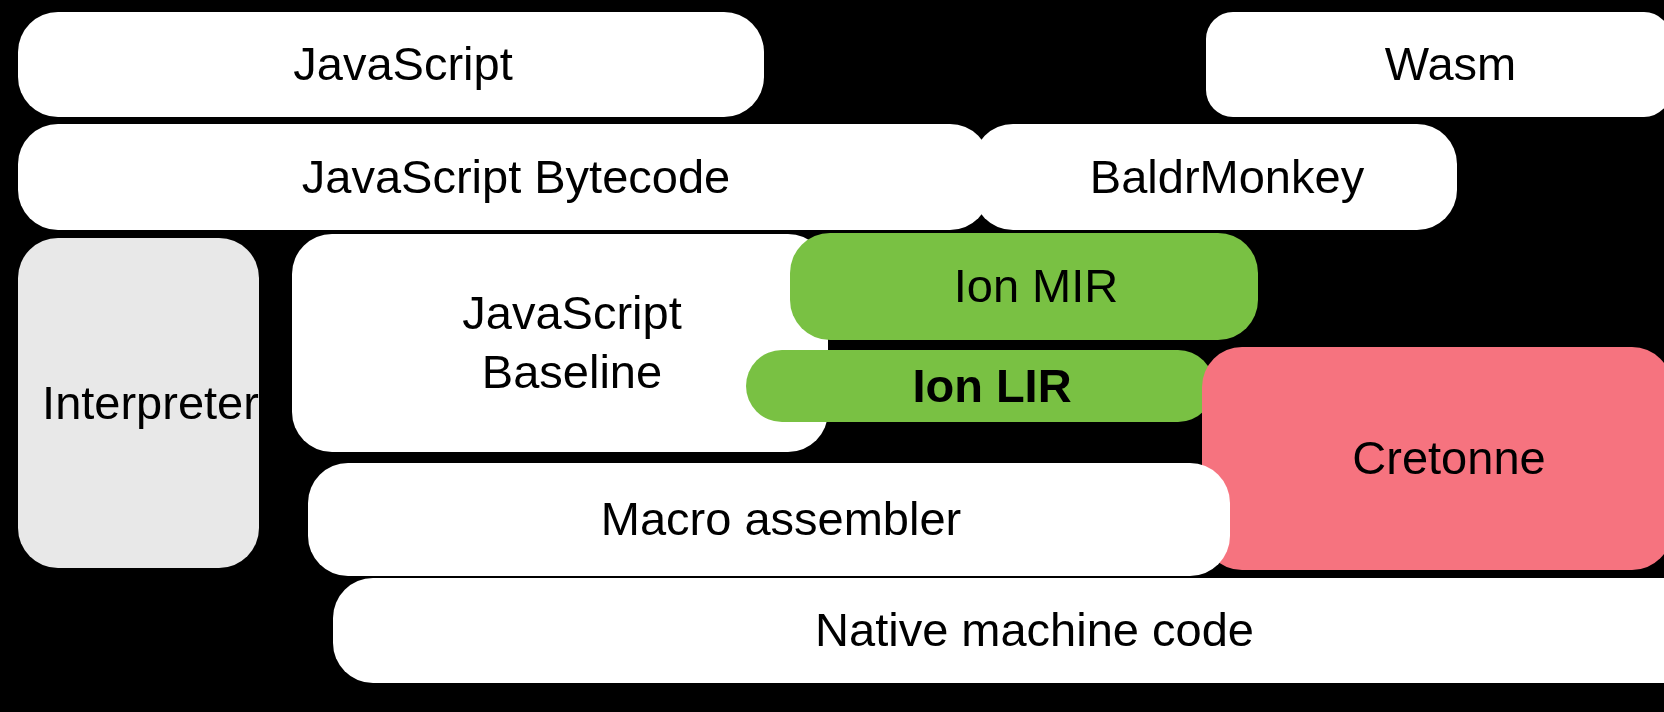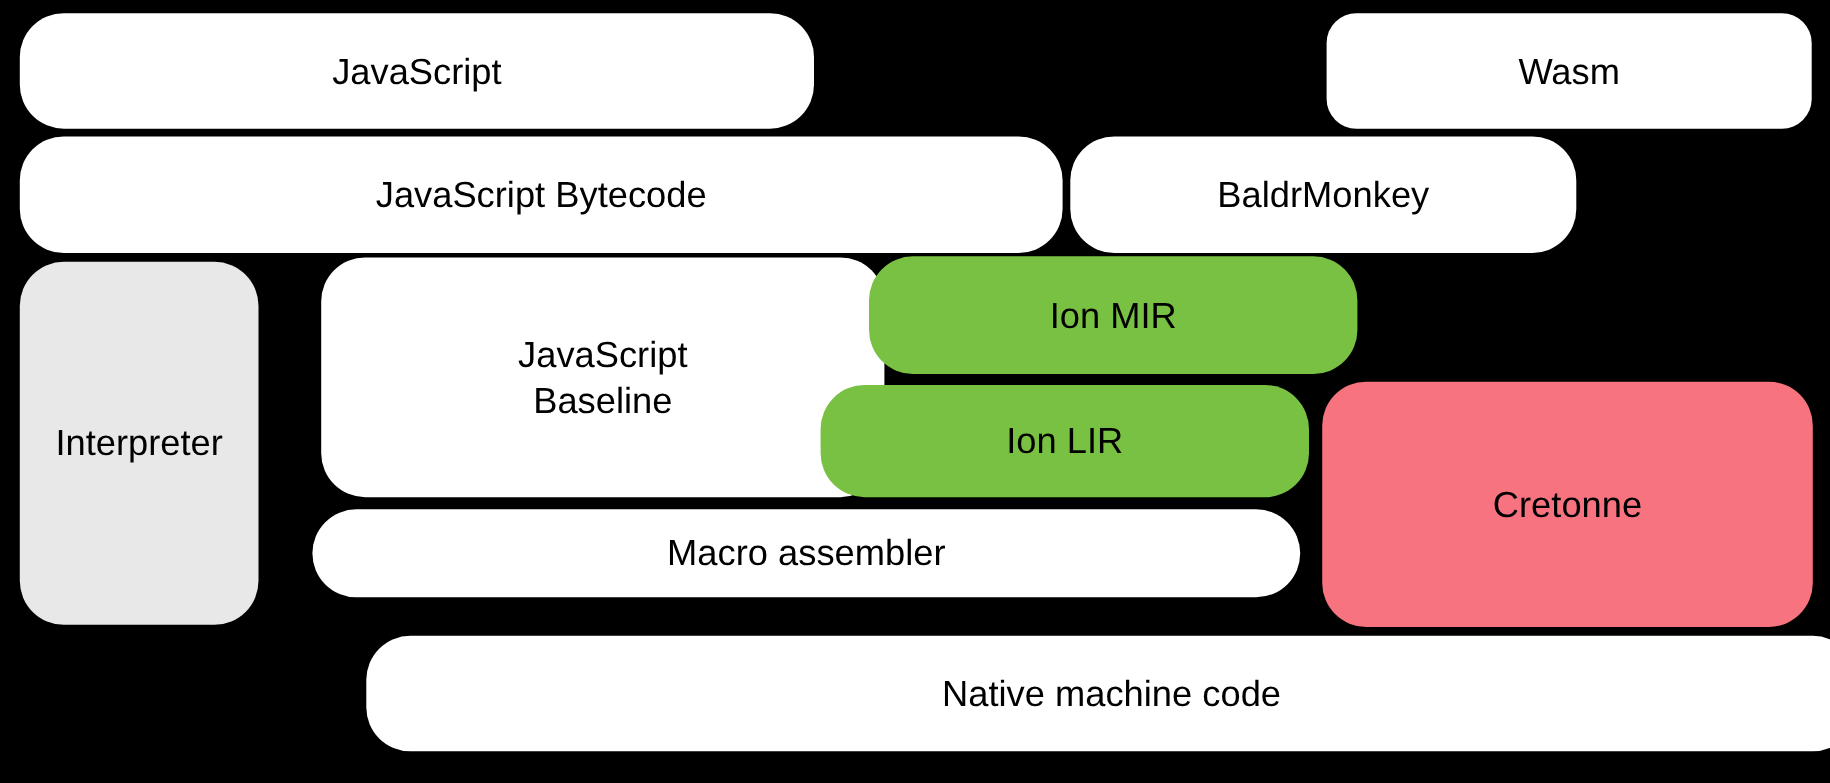--- a/index.html
+++ b/index.html
@@ -15,46 +15,47 @@
     font-family: "Liberation Sans", "DejaVu Sans", sans-serif;
     overflow: hidden;
   }
   .box {
     position: absolute;
     border-radius: 40px;
     display: flex;
     align-items: center;
     justify-content: center;
     color: var(--text, #000000);
-    font-size: 33px;
+    font-size: 47px;
     line-height: 1.25;
     text-align: center;
+    padding-left: 24px;
   }
   .box .lbl { display: block; }
   .c-white { background: var(--box-white, #ffffff); }
   .c-gray  { background: var(--box-gray,  #e8e8e8); }
   .c-green { background: var(--box-green, #79c143); }
   .c-pink  { background: var(--box-pink,  #f6737f); text-align: center; }
 
   
   #b-javascript { left: 18px;   top: 12px;  width: 722px;  height: 105px; }
   #b-asmjs      { left: 746px;  top: 12px;  width: 440px;  height: 105px; }
   #b-wasm       { left: 1206px; top: 12px;  width: 441px;  height: 105px; border-radius: 27px; }
 
   #b-bytecode   { left: 18px;   top: 124px; width: 948px;  height: 106px; }
   #b-baldr      { left: 973px;  top: 124px; width: 460px;  height: 106px; }
 
   #b-interp     { left: 18px;   top: 238px; width: 217px;  height: 330px; }
   #b-baseline   { left: 292px;  top: 234px; width: 512px;  height: 218px; }
   #b-baseline .lbl { max-width: 260px; }   
   #b-ionmir     { left: 746px;  top: 233px; width: 444px;  height: 107px; margin-left: 44px; }
-  #b-ionlir     { left: 746px;  top: 350px; width: 444px;  height: 102px; }
+  #b-ionlir     { left: 746px;  top: 350px; width: 444px;  height: 72px; font-weight: bold; }
   #b-cretonne   { left: 1202px; top: 347px; width: 446px;  height: 223px; }
 
-  #b-macroasm   { left: 284px;  top: 463px; width: 898px;  height: 80px; }
+  #b-macroasm   { left: 308px;  top: 463px; width: 898px;  height: 113px; }
   #b-native     { left: 292px;  top: 578px; width: 1355px; height: 105px; margin-left: 41px; }
 </style>
 </head>
 <body>
 
 <div id="stage" style="--bg: #000000; --box-white: #ffffff; --box-gray: #e8e8e8; --box-green: #79c143; --box-pink: #f6737f; --text: #000000;">
 
   <div id="b-javascript" class="box c-white">
     <span class="lbl">JavaScript</span>
   </div>

